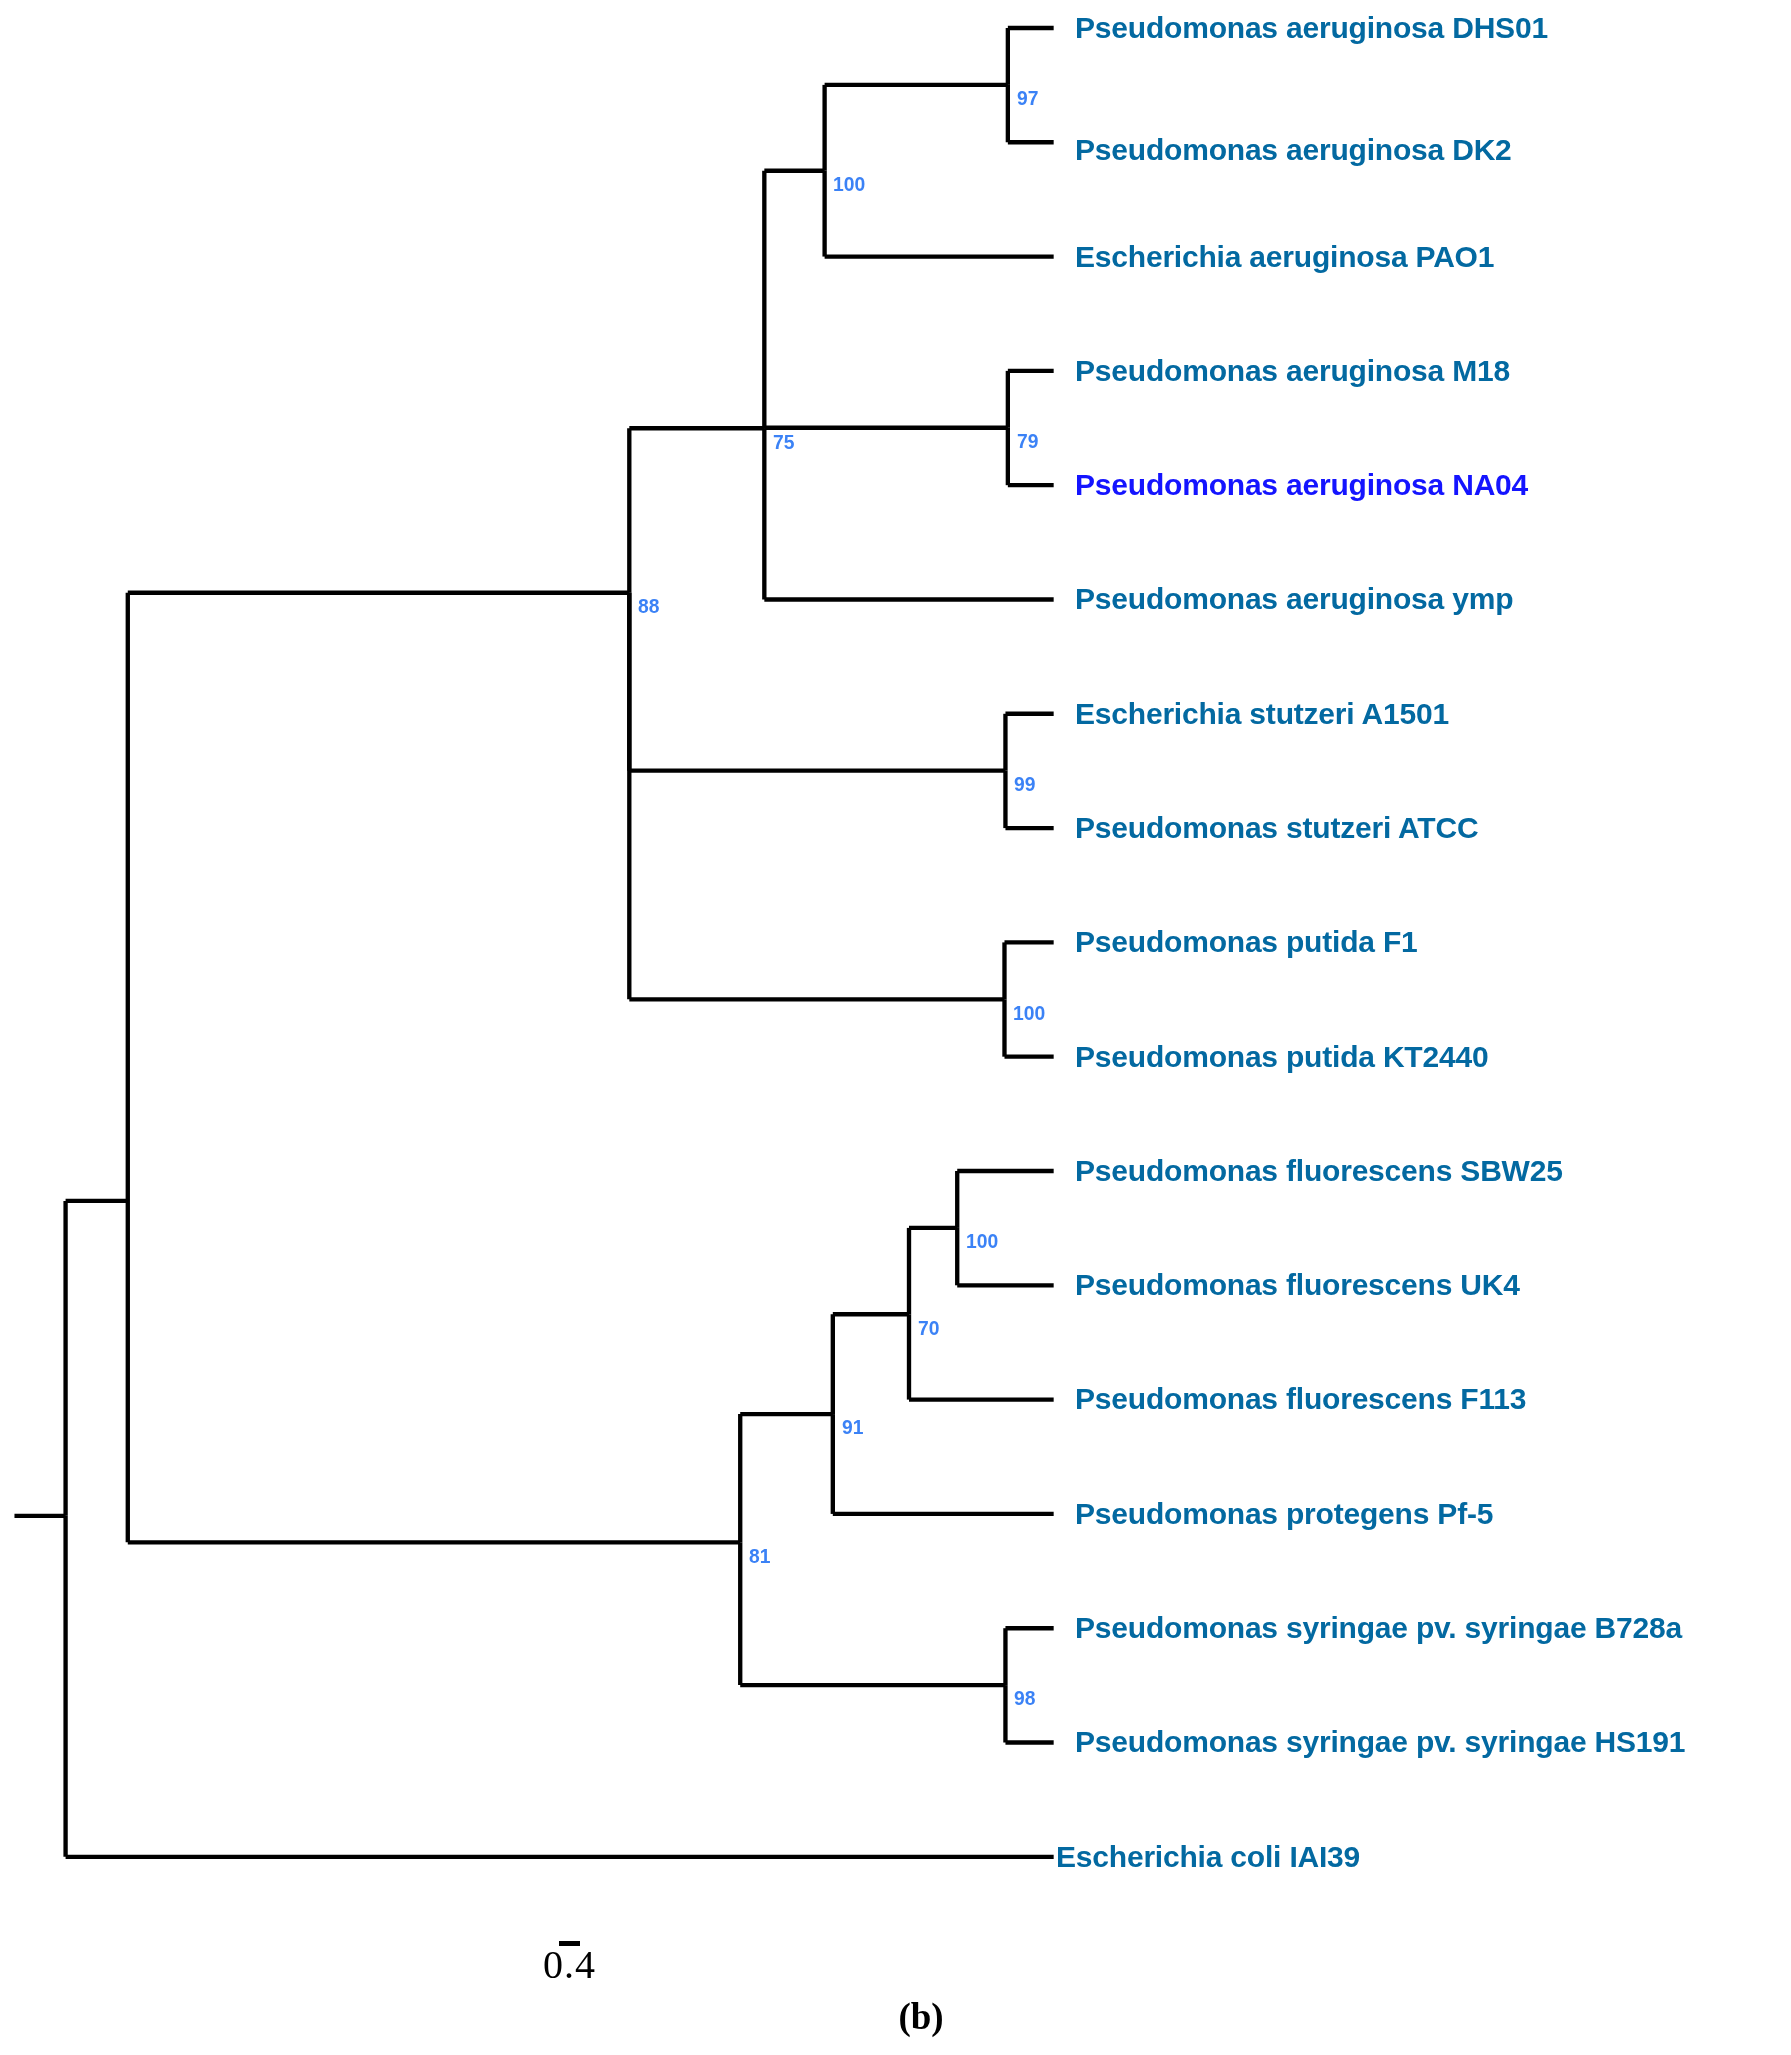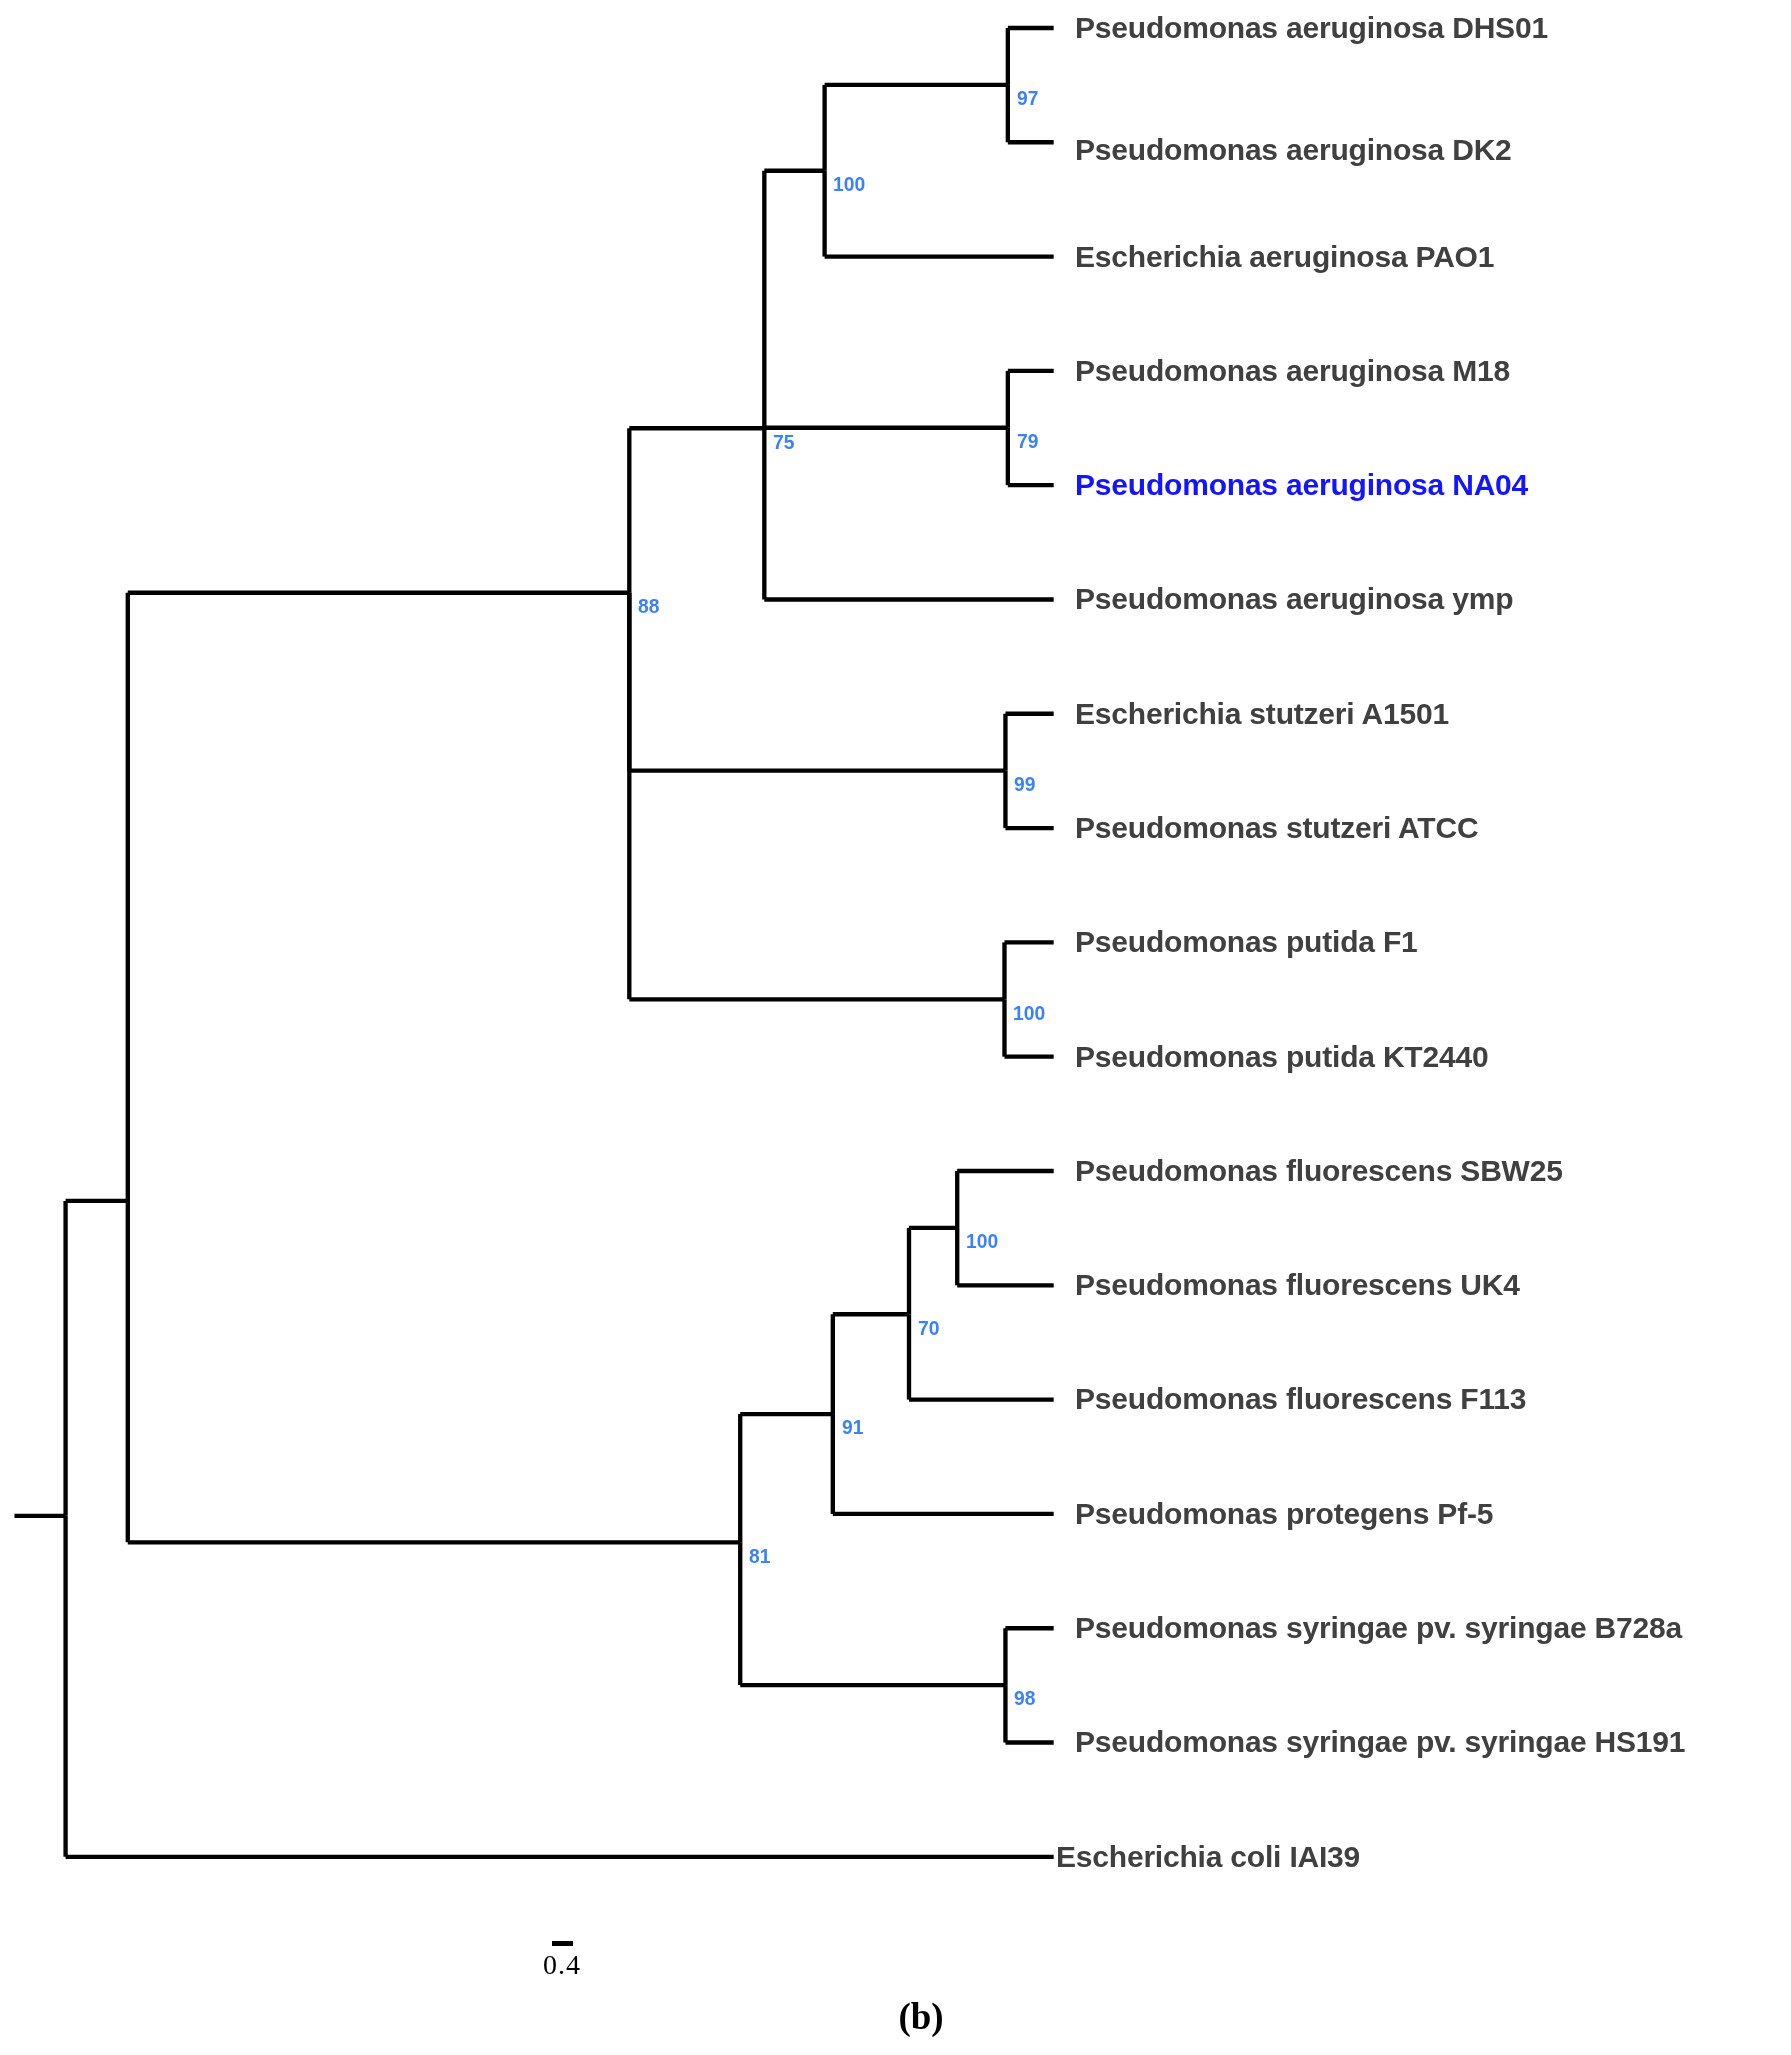--- a/index.html
+++ b/index.html
@@ -22,21 +22,21 @@
     height:2056px;
     display:block;
   }
   .tip-label{
     position:absolute;
     white-space:nowrap;
     font-family:"Liberation Sans", sans-serif;
     font-weight:bold;
     font-size:30px;
     line-height:30px;
-    color:#404040;
+    color:#0369a1;
     transform:translateY(-50%);
     letter-spacing:-0.2px;
   }
   .tip-label.highlight{ color:#1414ff; }
   .support-label{
     position:absolute;
     white-space:nowrap;
     font-family:"Liberation Sans", sans-serif;
     font-weight:bold;
     font-size:19.3px;
@@ -48,21 +48,21 @@
     position:absolute;
     text-align:center;
   }
   #scalebar .bar{
     height:4.8px;
     background:#000000;
     margin:0 auto 2.9px auto;
   }
   #scalebar .bar-value{
     font-family:"Liberation Serif", serif;
-    font-size:28px;
+    font-size:40px;
     line-height:32px;
     color:#000000;
     letter-spacing:1px;
   }
   #panel-label{
     position:absolute;
     font-family:"Liberation Serif", serif;
     font-weight:bold;
     font-size:37px;
     line-height:39px;

